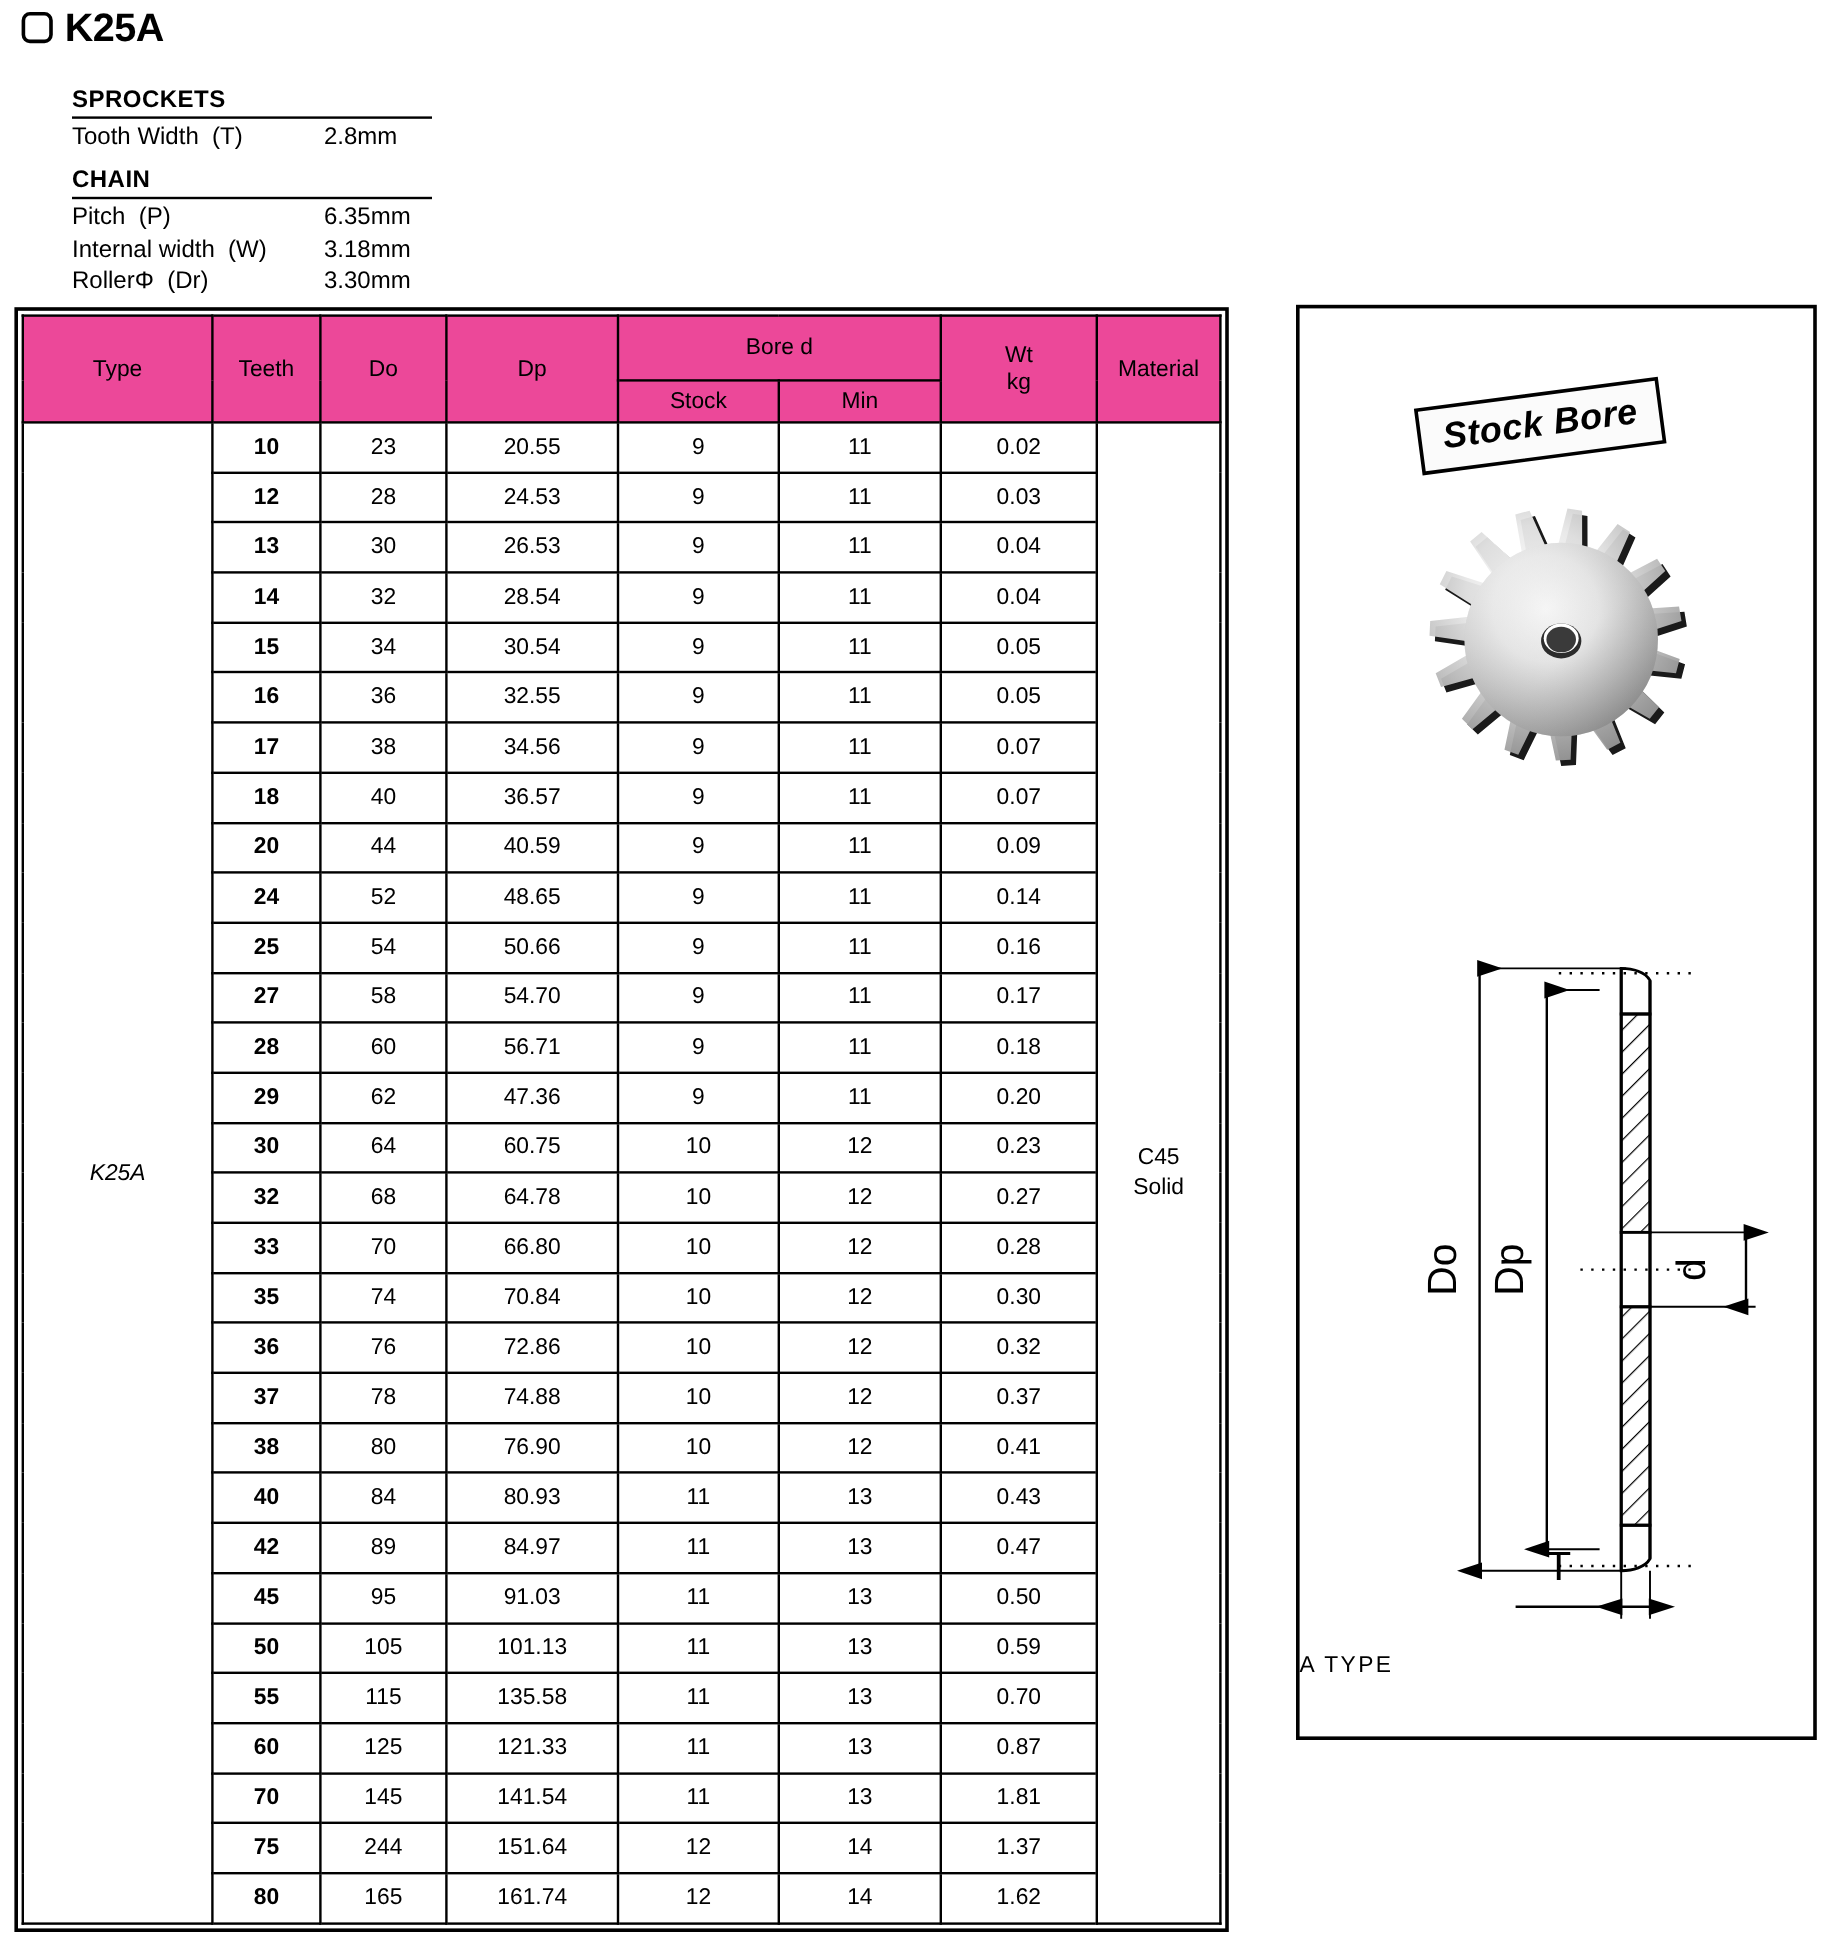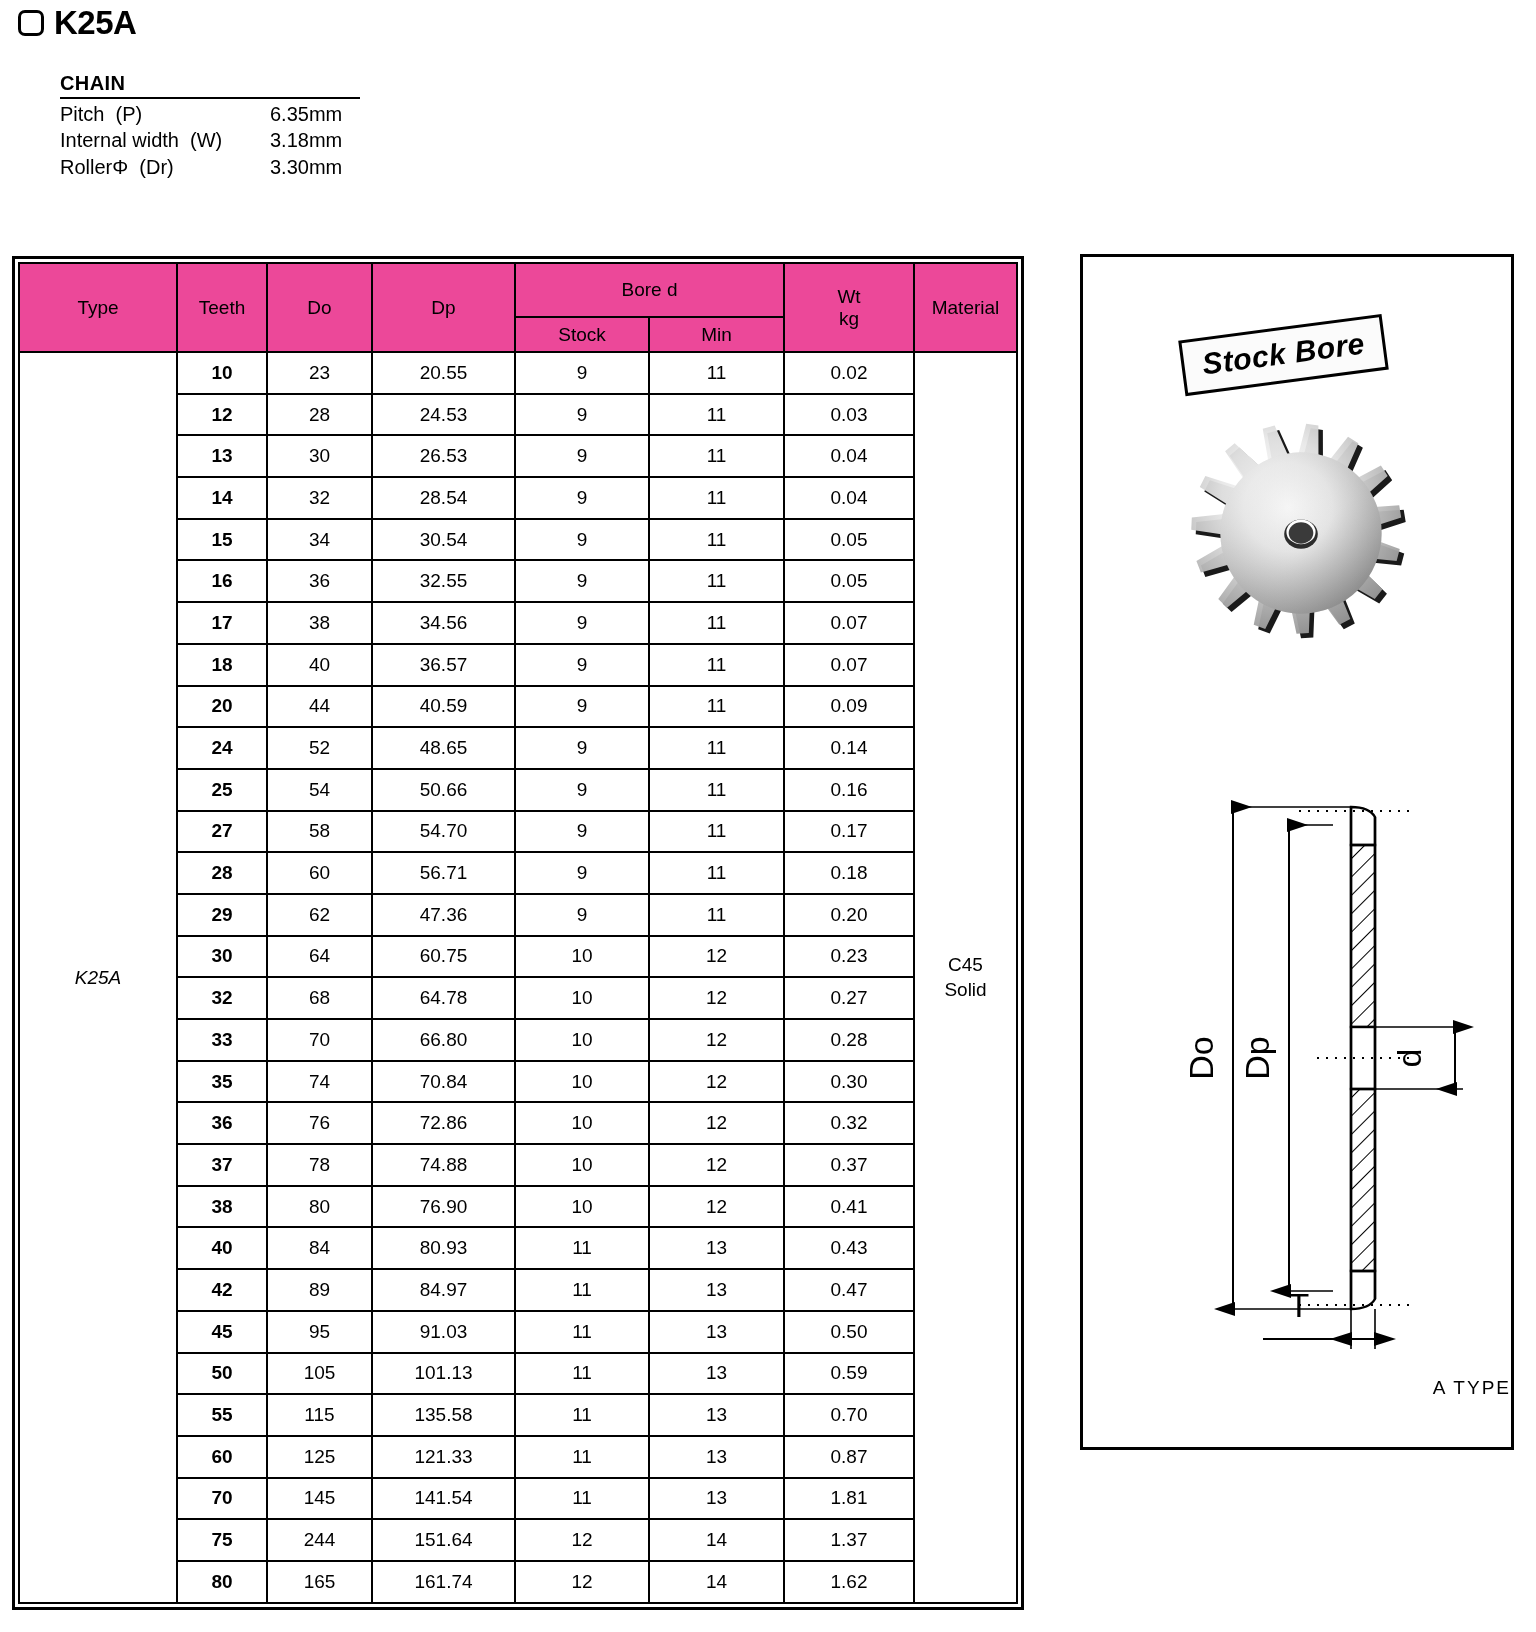--- a/index.html
+++ b/index.html
@@ -114,35 +114,43 @@
 
   
   #cross-section {
     position: absolute;
     left: 20px; top: 500px;
     width: 394px; height: 600px;
   }
   #a-type-caption {
     position: absolute;
     left: 0; right: 0; top: 1120px;
-    text-align: right;
+    text-align: left;
     font-size: 19px;
     letter-spacing: 2px;
   }
 </style>
 </head>
 <body>
 
 <div id="title-row">
   <div id="checkbox-glyph"></div>
   <div id="title-text">K25A</div>
 </div>
 
 <div id="specs">
 
+  <div class="spec-block">
+    <div class="spec-head">SPROCKETS</div>
+    <div class="spec-rule"></div>
+    <div class="spec-line">
+      <span class="spec-label">Tooth Width  (T)</span>
+      <span class="spec-val">2.8mm</span>
+    </div>
+  </div>
 
   <div class="spec-block">
     <div class="spec-head">CHAIN</div>
     <div class="spec-rule"></div>
     <div class="spec-line">
       <span class="spec-label">Pitch  (P)</span>
       <span class="spec-val">6.35mm</span>
     </div>
     <div class="spec-line">
       <span class="spec-label">Internal width  (W)</span>

